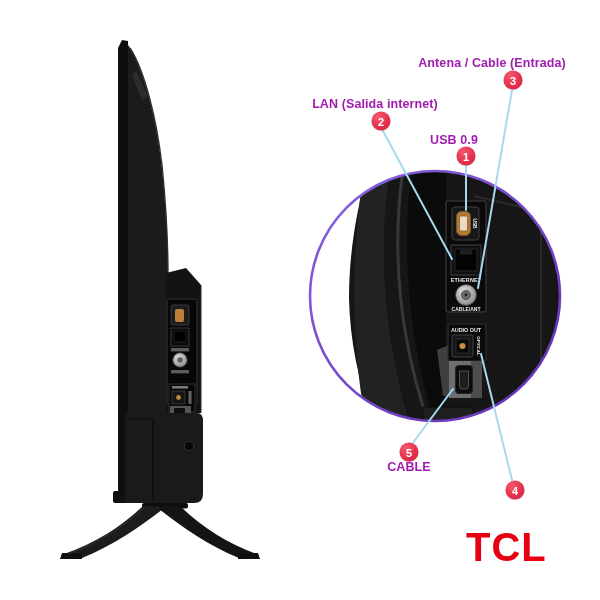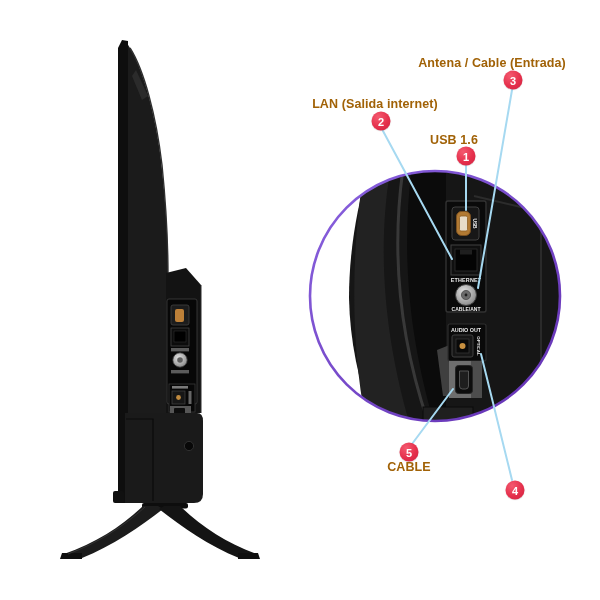--- a/index.html
+++ b/index.html
@@ -5,21 +5,21 @@
   html,body{margin:0;padding:0;}
   body{
     width:600px;height:600px;background:#ffffff;overflow:hidden;
     font-family:"Liberation Sans","DejaVu Sans",sans-serif;
     position:relative;
   }
   .stage{position:relative;width:600px;height:600px;background:#ffffff;}
   .stage svg{position:absolute;left:0;top:0;}
   .callout-label{
     position:absolute;transform:translate(-50%,-50%);
-    font-size:12.5px;font-weight:700;color:#a16207;
+    font-size:12.5px;font-weight:700;color:#a21caf;
     white-space:nowrap;letter-spacing:.1px;
   }
   .badge{
     position:absolute;transform:translate(-50%,-50%);
     width:19px;height:19px;border-radius:50%;
     background:radial-gradient(circle at 35% 28%, #f4596f 0%, #e5304c 55%, #cf2140 100%);
     color:#ffffff;font-size:11px;font-weight:700;
     display:flex;align-items:center;justify-content:center;
     box-shadow:0 .5px 1px rgba(0,0,0,.25);
   }
@@ -155,28 +155,29 @@
 
   <g stroke="#a6d9f1" stroke-width="2" fill="none" stroke-linecap="round">
     <path d="M466,166 L466,210"></path>
     <path d="M383,131 L452,259"></path>
     <path d="M512,90 L478,288"></path>
     <path d="M512,480 L481,354"></path>
     <path d="M412,444 L453,389"></path>
   </g>
 </svg>
 
-<div class="callout-label" style="left:454px;top:140px">USB 1.6</div>
+<div class="callout-label" style="left:454px;top:140px">USB 0.9</div>
 <div class="badge" style="left:466px;top:156px">1</div>
 
 <div class="callout-label" style="left:375px;top:104px">LAN (Salida internet)</div>
 <div class="badge" style="left:381px;top:121px">2</div>
 
 <div class="callout-label" style="left:492px;top:63px">Antena / Cable (Entrada)</div>
 <div class="badge" style="left:513px;top:80px">3</div>
 
 <div class="badge" style="left:515px;top:490px">4</div>
 
 <div class="badge" style="left:409px;top:452px">5</div>
 <div class="callout-label" style="left:409px;top:467px">CABLE</div>
 
+<div class="brand-logo">TCL</div>
 
 </div>
 
 </body></html>

